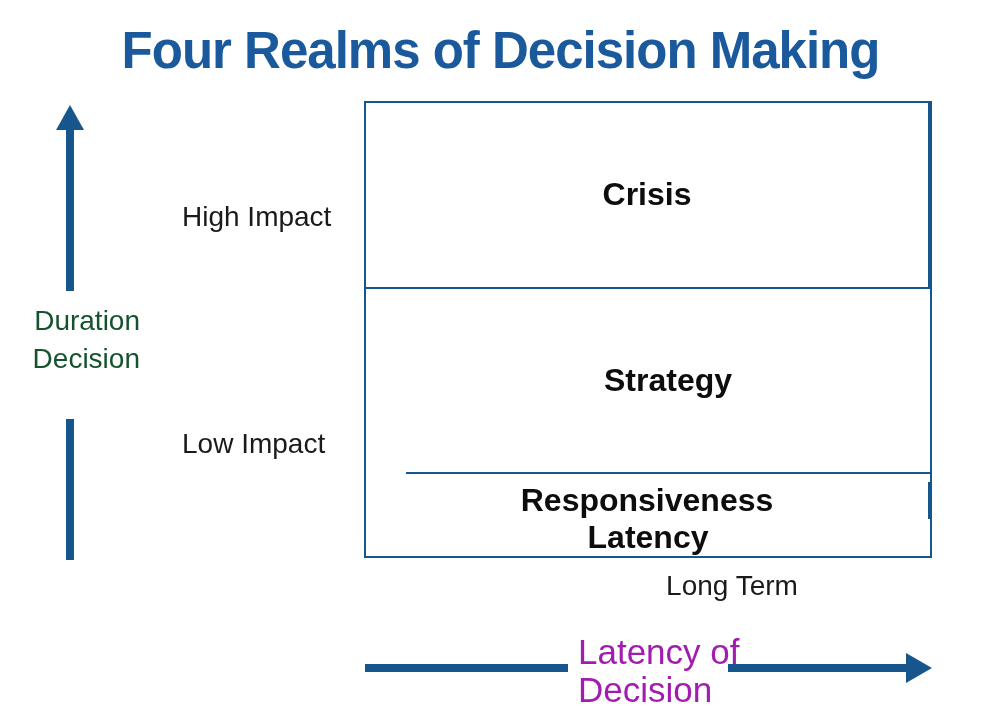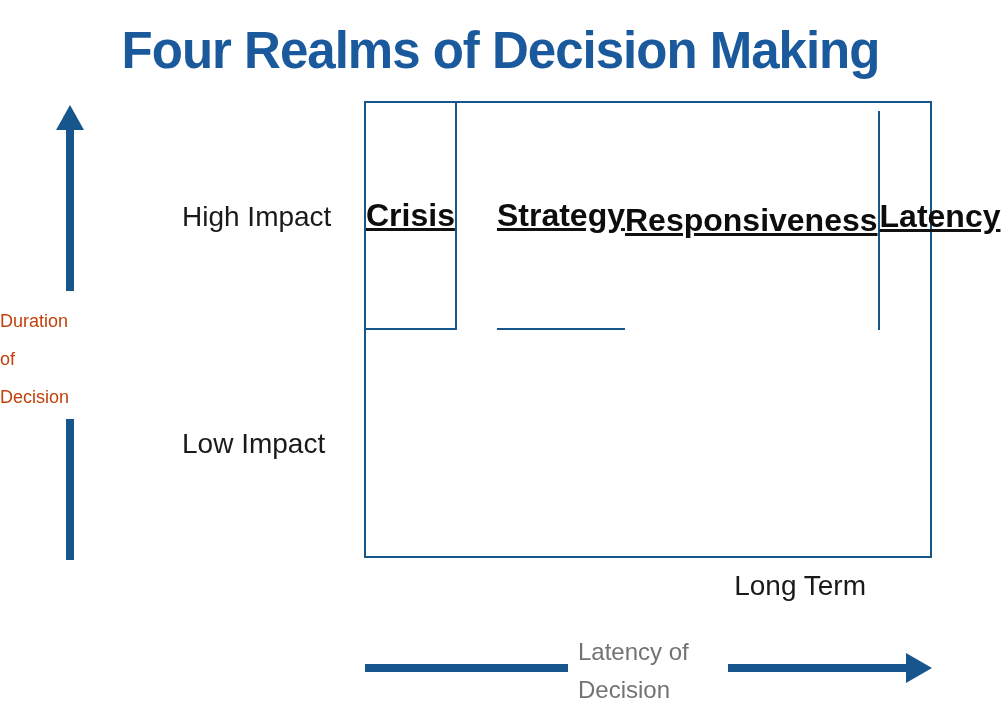--- a/index.html
+++ b/index.html
@@ -35,23 +35,22 @@
   
   .matrix {
     position: absolute;
     left: 364px;
     top: 101px;
     width: 568px;
     height: 457px;
     box-sizing: border-box;
     border: 2px solid var(--line-blue, #17568C);
     display: grid;
-    grid-template-columns: 1fr 1fr 1fr 1fr;
+    grid-template-columns: 1fr;
     grid-template-rows: 1fr 1fr;
-    text-decoration: underline;
   }
   .quadrant {
     display: flex;
     align-items: center;
     justify-content: center;
     font-size: 32px;
     font-weight: bold;
     color: #0d0d0d;
     box-sizing: border-box;
   }
@@ -63,21 +62,21 @@
   .plain-label {
     position: absolute;
     font-size: 28px;
     line-height: 30px;
     color: #1a1a1a;
     white-space: nowrap;
   }
   .row-label-high { left: 182px; top: 202px; }
   .row-label-low  { left: 182px; top: 429px; }
   .col-label-short { left: 431px; top: 567px; width: 160px; text-align: center; }
-  .col-label-long  { left: 706px; top: 571px; width: 160px; text-align: right; }
+  .col-label-long  { left: 652px; top: 571px; width: 160px; text-align: center; }
 
   
   .y-axis-head {
     position: absolute;
     left: 56px;
     top: 105px;
     width: 0; height: 0;
     border-left: 14px solid transparent;
     border-right: 14px solid transparent;
     border-bottom: 25px solid var(--line-blue, #17568C);
@@ -91,24 +90,24 @@
   .y-axis-line-lower {
     position: absolute;
     left: 66px; top: 419px;
     width: 8px; height: 141px;
     background: var(--line-blue, #17568C);
   }
   .y-axis-label {
     position: absolute;
     left: 0; top: 302px;
     width: 140px;
-    text-align: left;
-    font-size: 18px;
+    text-align: right;
+    font-size: 28px;
     line-height: 38px;
-    color: #c2410c;
+    color: #14532d;
   }
 
   
   .x-axis-line-left {
     position: absolute;
     left: 365px; top: 664px;
     width: 203px; height: 8px;
     background: var(--line-blue, #17568C);
   }
   .x-axis-line-right {
@@ -122,23 +121,23 @@
     left: 906px; top: 653px;
     width: 0; height: 0;
     border-top: 15px solid transparent;
     border-bottom: 15px solid transparent;
     border-left: 26px solid var(--line-blue, #17568C);
   }
   .x-axis-label {
     position: absolute;
     left: 578px; top: 633px;
     text-align: left;
-    font-size: 24px;
+    font-size: 35px;
     line-height: 38px;
-    color: #737373;
+    color: #a21caf;
     white-space: nowrap;
   }
 </style>
 </head>
 <body>
 
 <div id="canvas" style="--title-blue: #1A5A9C; --line-blue: #17568C; --text: #111111; --bg: #FFFFFF;">
 
   <div class="slide-title">Four Realms of Decision Making</div>
 
@@ -151,21 +150,20 @@
 
   <div class="plain-label row-label-high">High Impact</div>
   <div class="plain-label row-label-low">Low Impact</div>
 
   <div class="plain-label col-label-long">Long Term</div>
 
   <div class="y-axis-head"></div>
   <div class="y-axis-line-upper"></div>
   <div class="y-axis-label">
     <div>Duration</div>
-    <div>of</div>
     <div>Decision</div>
   </div>
   <div class="y-axis-line-lower"></div>
 
   <div class="x-axis-line-left"></div>
   <div class="x-axis-label">
     <div>Latency of</div>
     <div>Decision</div>
   </div>
   <div class="x-axis-line-right"></div>

